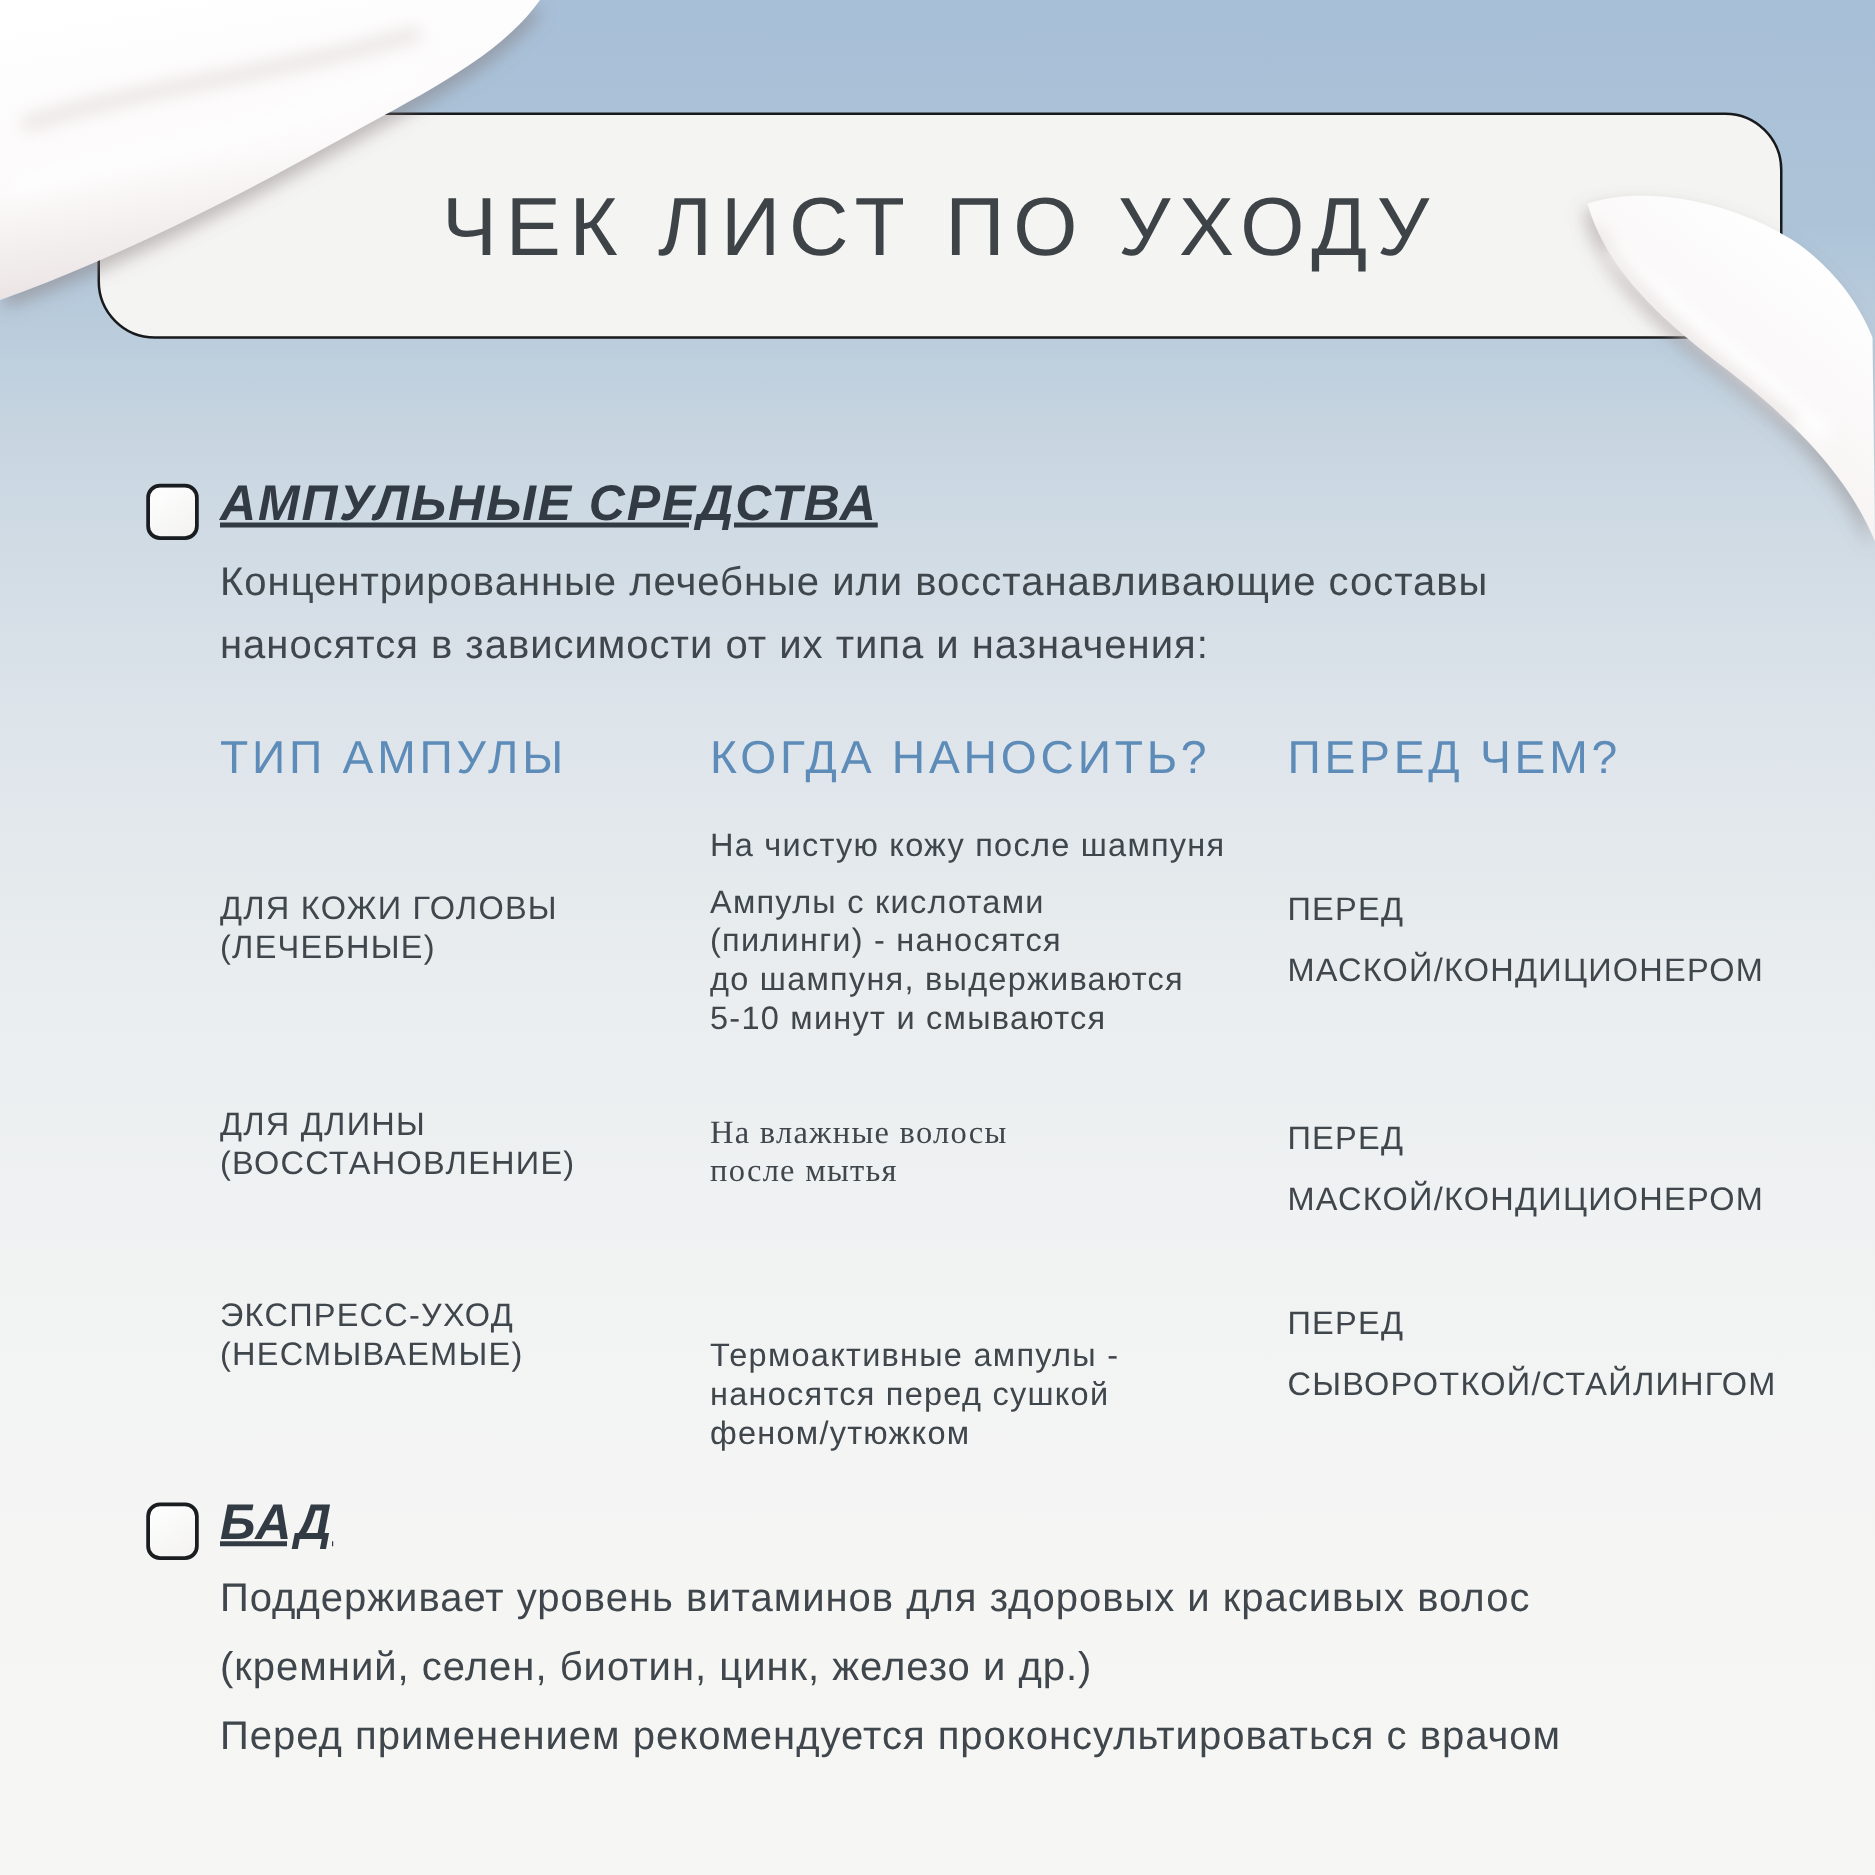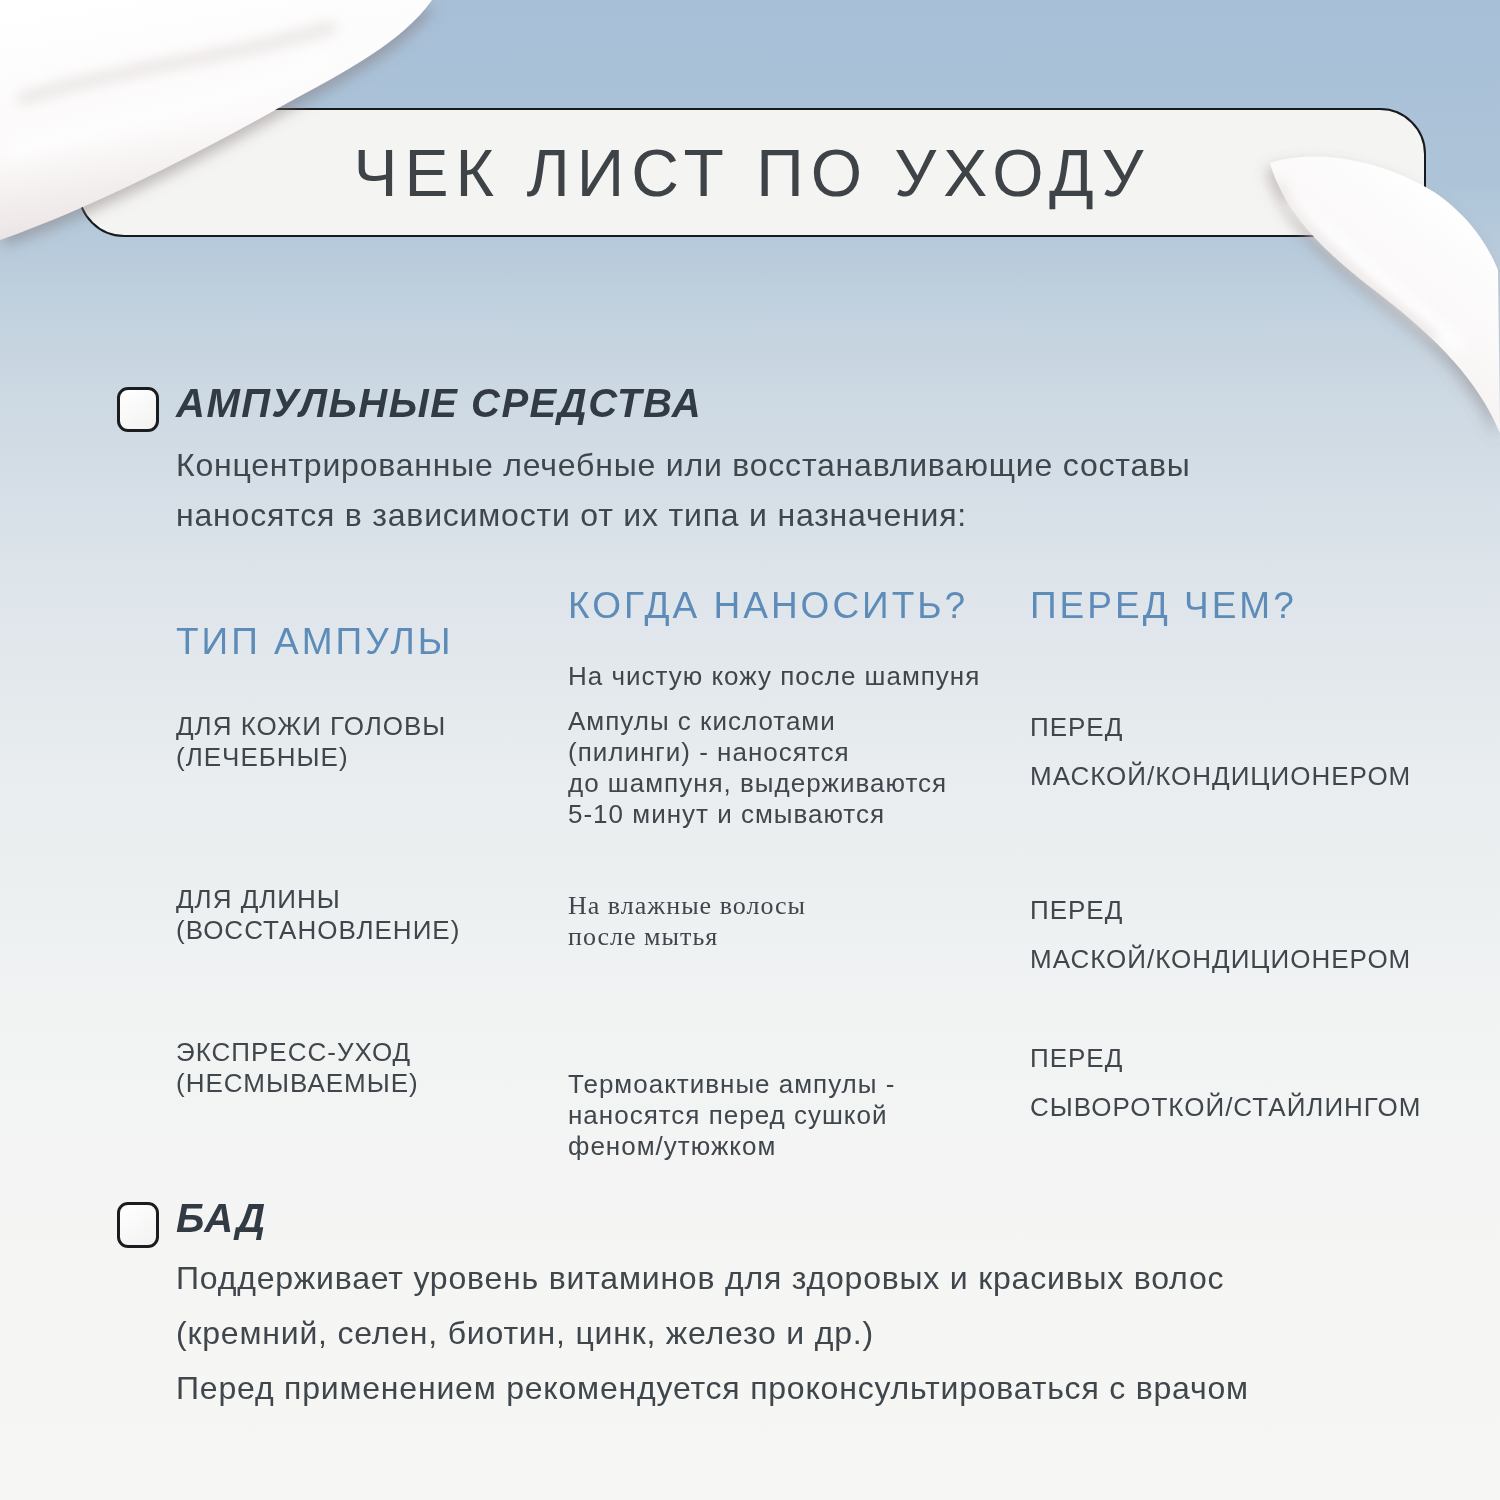--- a/index.html
+++ b/index.html
@@ -9,21 +9,21 @@
     margin:0 auto;
     overflow:hidden;
     font-family:"Liberation Sans","DejaVu Sans",sans-serif;
     background:linear-gradient(180deg,
       #a7bfd7 0%, #adc4d8 12%, #c9d6e1 24%,
       #dde4ea 38%, #e9edef 52%, #f1f3f3 68%,
       #f5f5f4 84%, #f6f6f5 100%);
   }
   
   .title-panel{
-    position:absolute;left:78px;top:108px;width:1348px;height:129px;
+    position:absolute;left:78px;top:90px;width:1348px;height:181px;
     background:#f4f4f3;
     border:2px solid #17191c;
     border-radius:46px;
     box-sizing:border-box;
     z-index:2;
   }
   .title-text{
     position:absolute;left:0;right:0;top:0;bottom:0;
     display:flex;align-items:center;justify-content:center;
     font-size:66px;letter-spacing:7px;color:#3d4347;
@@ -41,38 +41,38 @@
     border:3px solid #1a1d20;
     border-radius:11px;
     background:linear-gradient(145deg,#ffffff 0%,#f3f2f1 100%);
     z-index:4;
   }
   .cb-1{left:117px;top:387px;height:45px;}
   .cb-2{left:117px;top:1202px;height:46px;}
   .sec-heading{
     position:absolute;
     font-size:40px;font-weight:bold;font-style:italic;
-    letter-spacing:1.5px;color:#323b43;white-space:nowrap;z-index:4;
+    letter-spacing:1.5px;color:#323b43;white-space:nowrap;z-index:4;text-decoration:underline;
   }
   .h-ampoules{left:176px;top:381px;}
   .h-bad{left:176px;top:1196px;}
   .sec-desc{
     position:absolute;
     font-size:32px;color:#3f464c;letter-spacing:0.8px;
     white-space:pre-line;z-index:4;
   }
   .d-ampoules{left:176px;top:440px;line-height:50px;}
   .d-bad{left:176px;top:1251px;line-height:55px;}
   
   .tbl-header{
     position:absolute;top:585px;
     font-size:37px;color:#5e8cb9;letter-spacing:3px;
     white-space:nowrap;z-index:4;
   }
-  .th-1{left:176px;margin-top:36px;}
+  .th-1{left:176px;}
   .th-2{left:568px;}
   .th-3{left:1030px;}
   .cell{
     position:absolute;
     font-size:26px;line-height:31px;color:#3f464c;letter-spacing:1px;
     white-space:pre-line;z-index:4;
   }
   .cell-before{line-height:49px;}
   .r1-when1{left:568px;top:661px;}
   .r1-type {left:176px;top:711px;}

